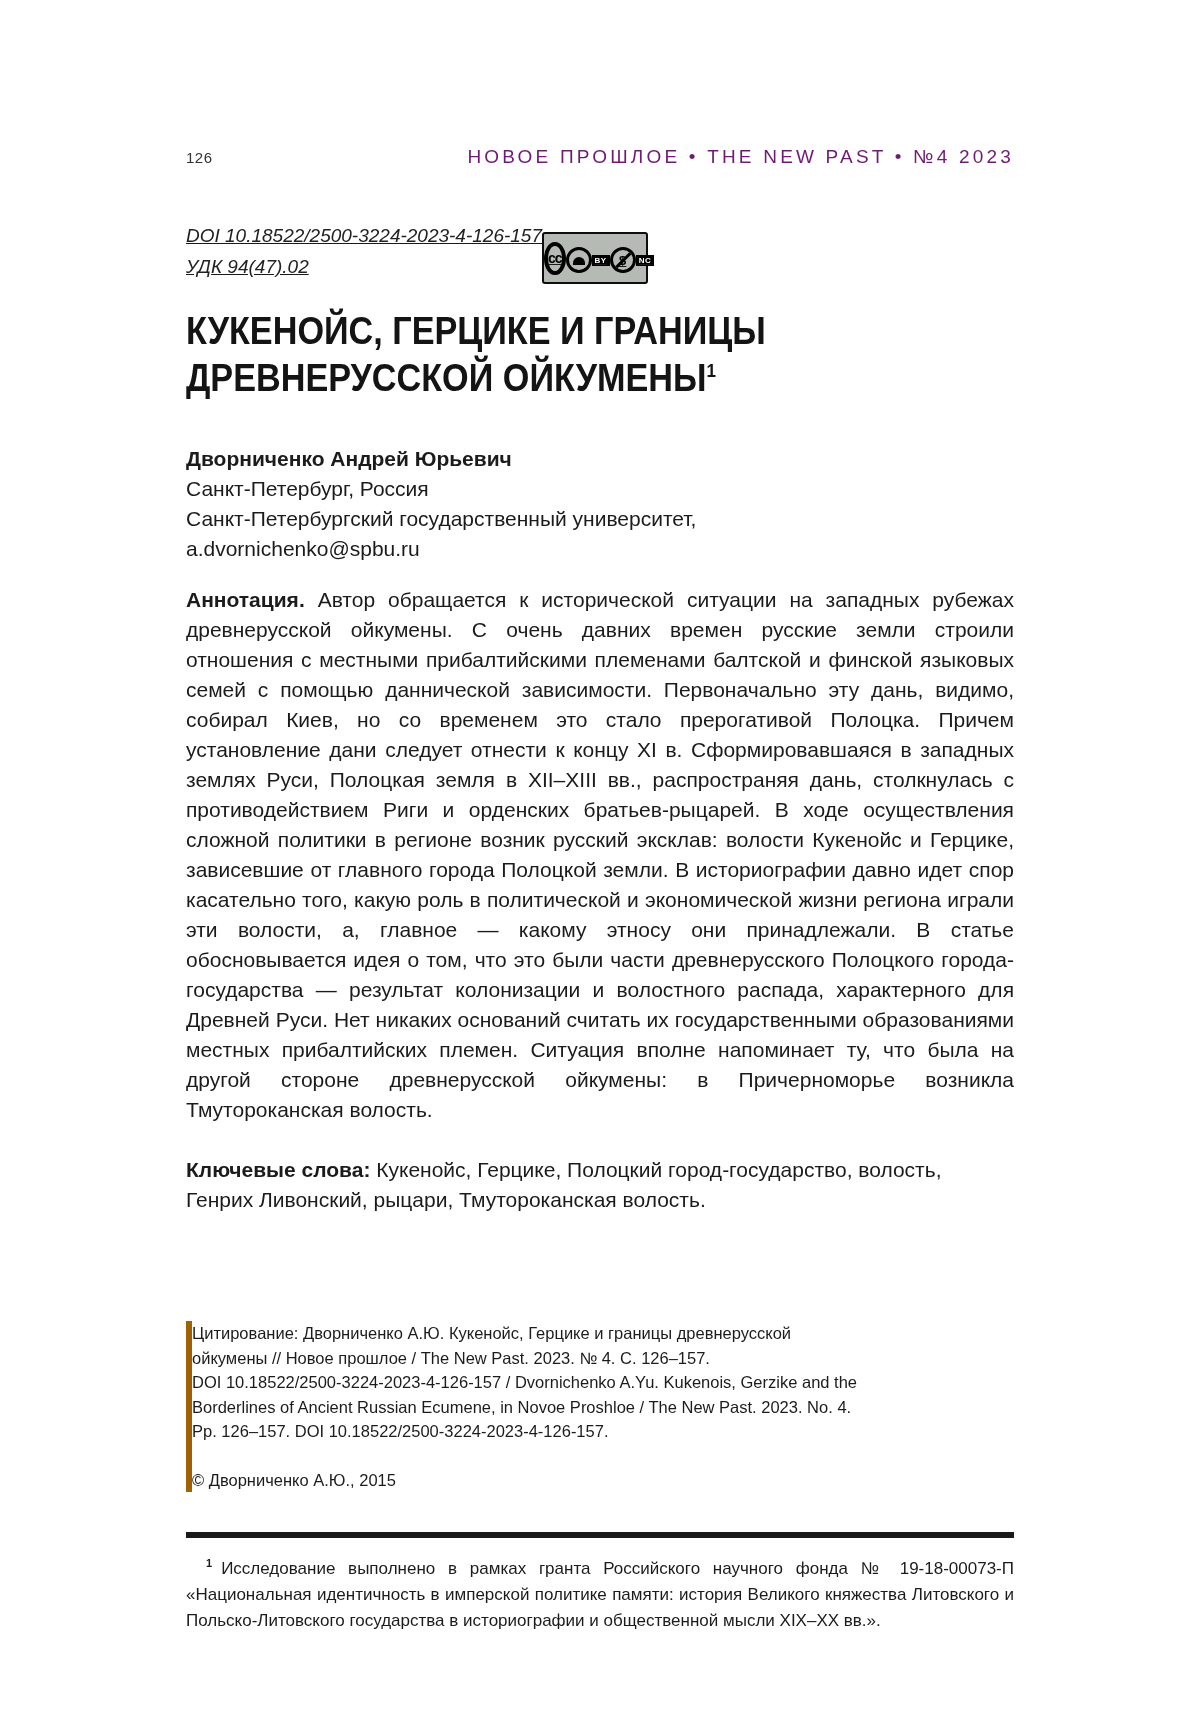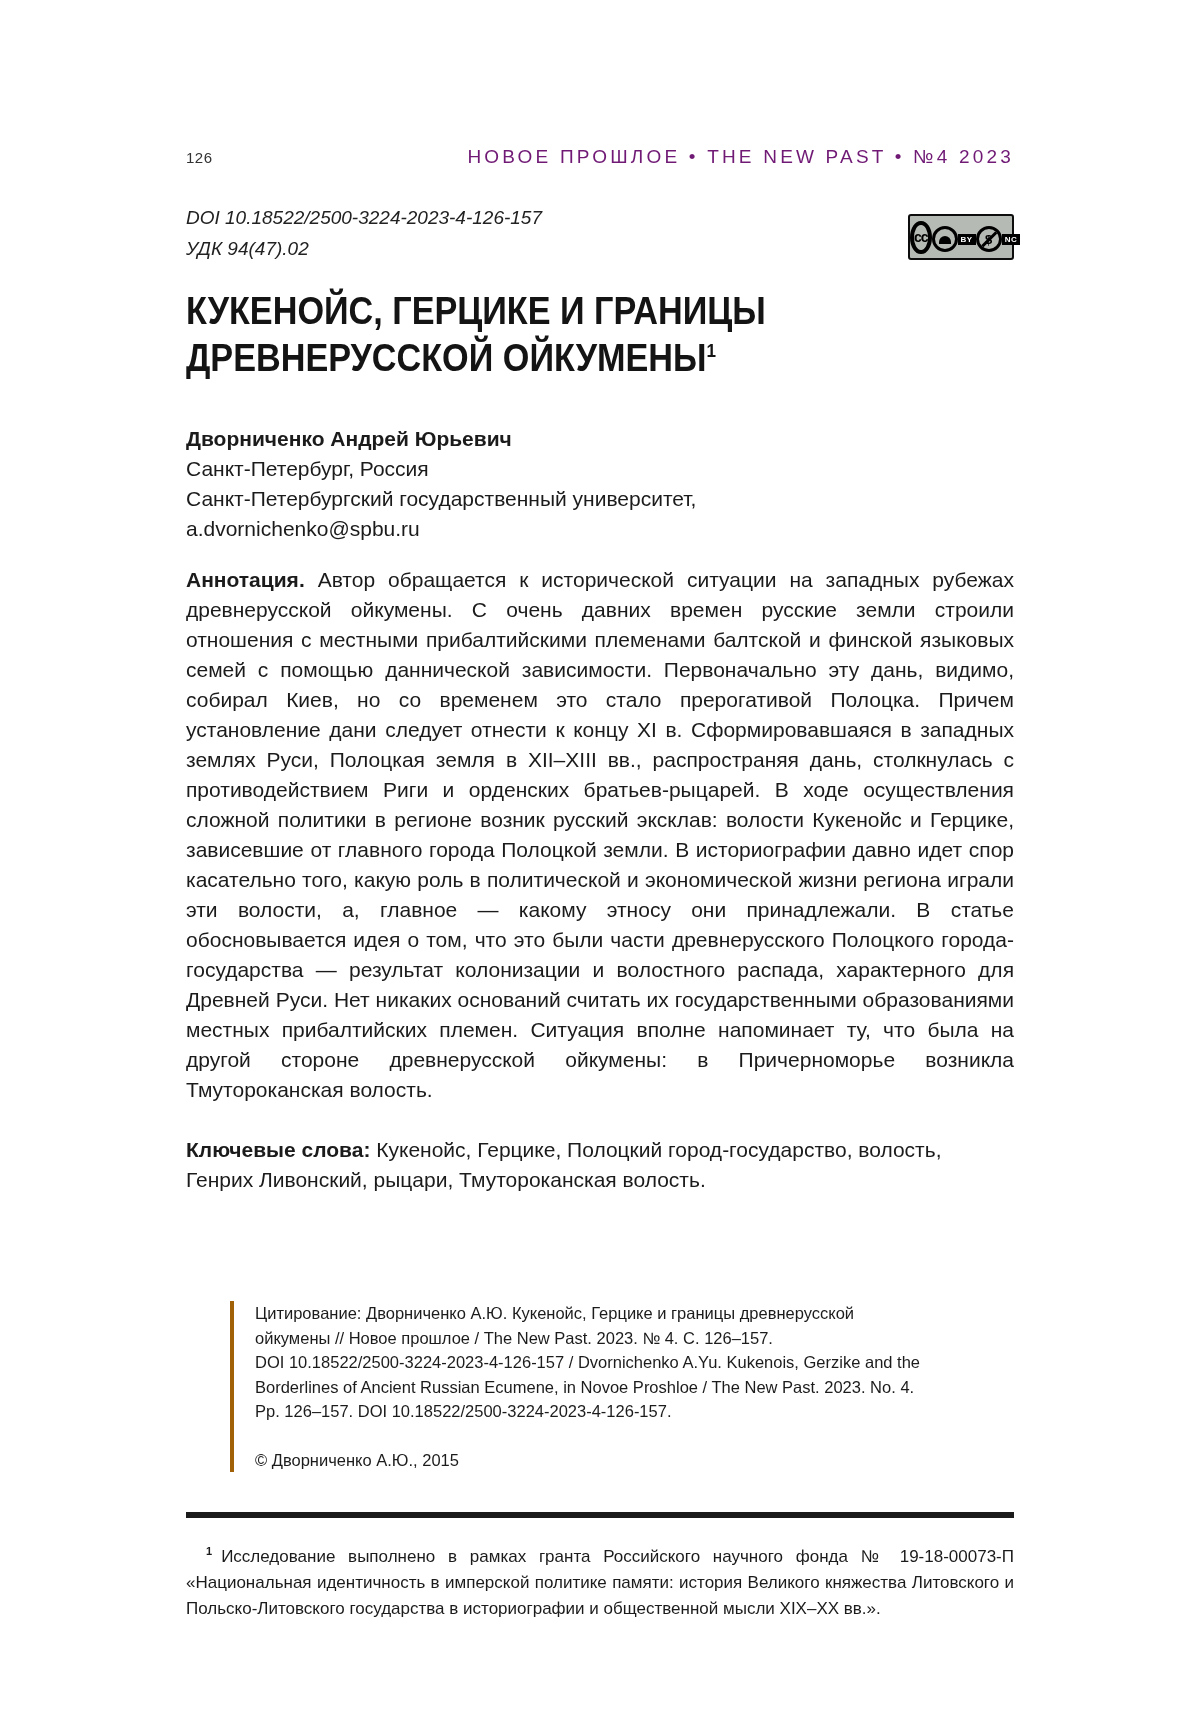--- a/index.html
+++ b/index.html
@@ -14,26 +14,26 @@
 
   
   .running-header {
     display: flex; justify-content: space-between; align-items: center;
     color: #323232;
   }
   .page-number { font-size: 15px; letter-spacing: 0.5px; }
   .journal-title { font-size: 19px; letter-spacing: 3.2px; color: #701a75; white-space: nowrap; }
 
   
-  .meta-row { display: flex; justify-content: space-between; margin-top: 34px; }
+  .meta-row { display: flex; justify-content: flex-start; margin-top: 52px; text-decoration: underline; }
   .meta-left { font-style: italic; font-size: 19px; line-height: 31px; color: #222; }
 
   .cc-badge {
     margin-top: 12px;
-    width: 106px; height: 46px; box-sizing: border-box;
+    width: 106px; height: 52px; box-sizing: border-box;
     background: #b6bab4;
     border: 2px solid #0d0d0d;
     border-radius: 3px;
     display: flex; align-items: center; justify-content: space-evenly;
   }
   .cc-circle {
     width: 33px; height: 33px; box-sizing: border-box;
     border: 4px solid #000; border-radius: 50%;
     display: flex; align-items: center; justify-content: center;
     font-weight: 700; font-size: 14px; letter-spacing: -1px; color: #000;
@@ -72,34 +72,32 @@
   }
   .bold-label { font-weight: 700; }
   .keywords {
     margin-top: 30px;
     font-size: 21px; line-height: 30px; color: #1b1b1b;
   }
 
   
   .citation-block {
     margin-top: 106px;
-    border-left: 4px solid #a16207;
-    padding-left: 21px;
-    margin-left: 44px;
+    border-left: 6px solid #a16207;
   }
   .citation-text {
     font-size: 16.5px; line-height: 24.5px; color: #1c1c1c;
     white-space: pre-line;
   }
   .copyright-line { margin-top: 24px; font-size: 16.5px; line-height: 24.5px; color: #1c1c1c; }
 
   
   .footnote-separator { margin-top: 40px; height: 6px; background: #1b1b1b; }
   .footnote {
-    margin-top: 26px;
+    margin-top: 18px;
     font-size: 17px; line-height: 26px; text-align: justify; color: #1b1b1b;
     text-indent: 20px;
   }
   .footnote sup { font-size: 11px; font-weight: 700; margin-right: 9px; line-height: 0; }
 </style>
 </head>
 <body>
 
 <div class="page">
 

